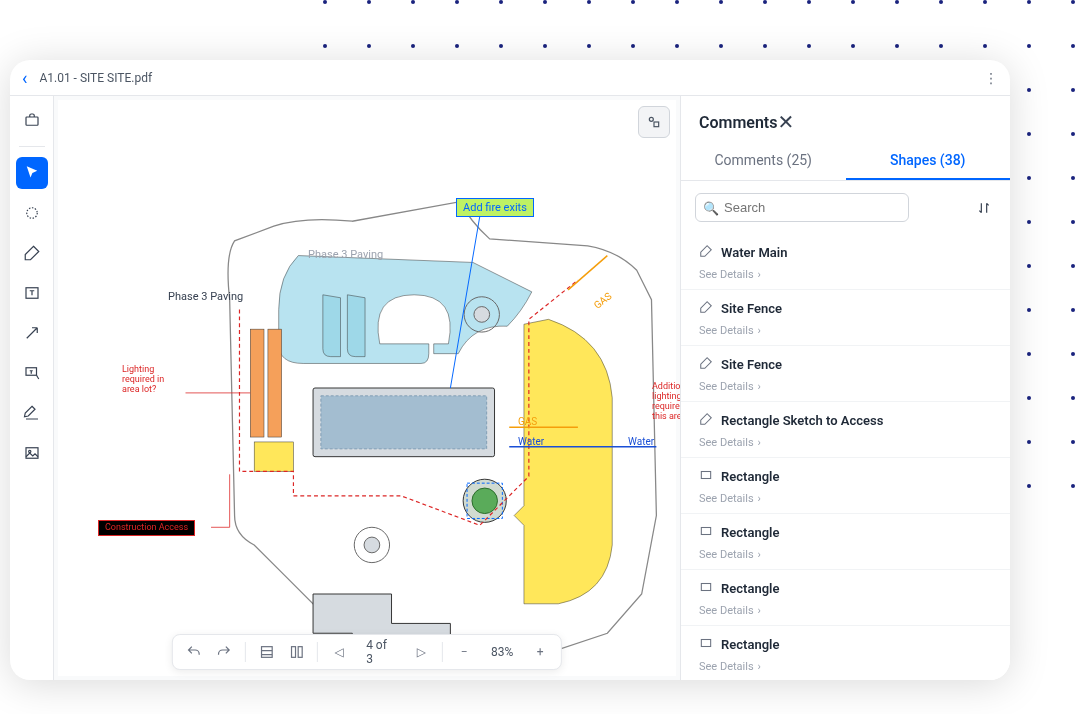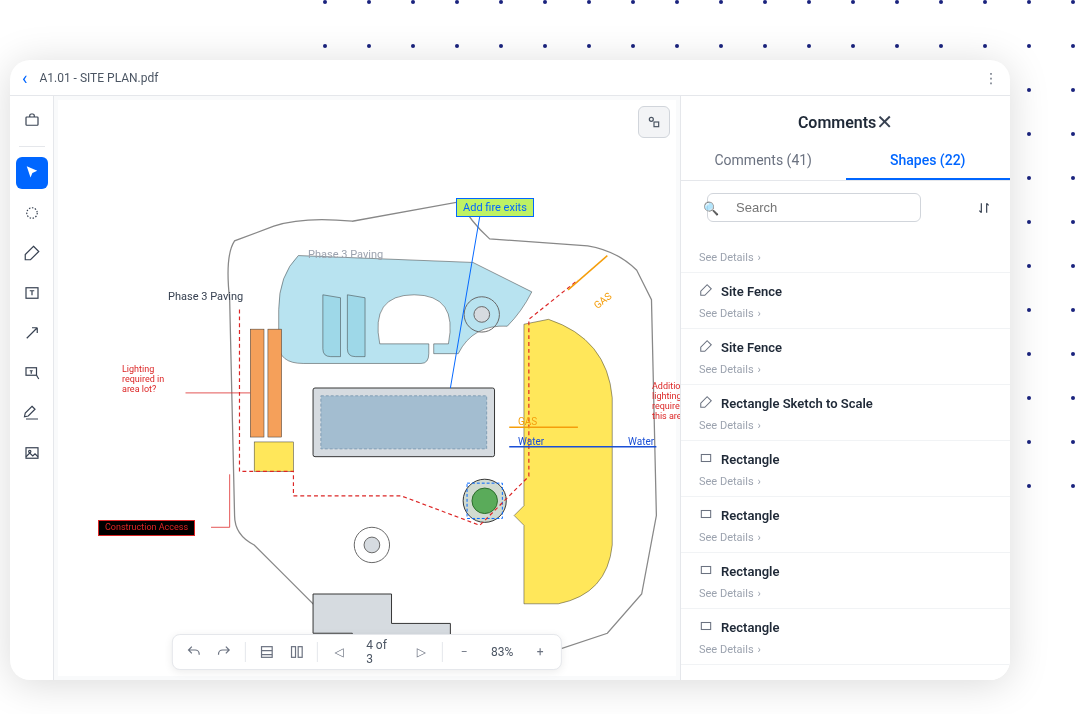--- a/index.html
+++ b/index.html
@@ -22,28 +22,28 @@
 .panel-toggle { position: absolute; top: 10px; right: 10px; width: 32px; height: 32px; background: #f3f4f6; border: 1px solid #d1d5db; border-radius: 6px; display: flex; align-items: center; justify-content: center; cursor: pointer; z-index: 50; color:#4b5563; }
 .annotation-label { position: absolute; font-size: 11px; border: 1px solid; padding: 2px 6px; background:#000000; }
 .ann-blue { color:#0066ff; border-color:#0066ff; background:#bef264; }
 .ann-red { color:#dc2626; border-color:#dc2626; font-size:9px; line-height:1.1; }
 .plan-text { position: absolute; font-size: 11px; color: #374151; }
 .bottombar { position: absolute; bottom: 10px; left: 50%; transform: translateX(-50%); height: 36px; background: #fff; border: 1px solid #e5e7eb; border-radius: 8px; display: flex; align-items: center; padding: 0 8px; gap: 4px; box-shadow: 0 2px 8px rgba(0,0,0,0.08); font-size: 12px; color: #4b5563; }
 .bottombar .bbtn { width: 28px; height: 28px; display: flex; align-items: center; justify-content: center; cursor: pointer; border-radius: 4px; color: #6b7280; }
 .bottombar .divider { width: 1px; height: 20px; background: #e5e7eb; margin: 0 4px; }
 .bottombar .pagelabel { padding: 0 10px; }
 .sidepanel { width: 330px; border-left: 1px solid #e5e7eb; display: flex; flex-direction: column; background: #fff; }
-.sp-header { display: flex; align-items: center; justify-content: center; padding: 14px 18px 8px; }
+.sp-header { display: flex; align-items: center; justify-content: flex-start; padding: 14px 18px 8px; }
 .sp-header h2 { font-size: 16px; font-weight: 600; color: #1f2937; }
 .sp-close { cursor: pointer; color: #374151; font-size: 20px; }
 .sp-tabs { display: flex; border-bottom: 1px solid #e5e7eb; }
 .sp-tab { flex: 1; text-align: center; padding: 10px 0; font-size: 14px; color: #6b7280; cursor: pointer; }
 .sp-tab.active { color: #0066ff; border-bottom: 2px solid #0066ff; font-weight: 500; }
 .sp-search { display: flex; align-items: center; gap: 8px; padding: 12px 14px; }
-.sp-search input { flex: 1; border: 1px solid #d1d5db; border-radius: 6px; padding: 6px 8px 6px 28px; font-size: 13px; color: #374151; background: #fff; margin-left: 12px; }
+.sp-search input { flex: 1; border: 1px solid #d1d5db; border-radius: 6px; padding: 6px 8px 6px 28px; font-size: 13px; color: #374151; background: #fff; }
 .sp-search .search-wrap { position: relative; flex: 1; }
 .sp-search .mag { position: absolute; left: 8px; top: 50%; transform: translateY(-50%); color: #9ca3af; font-size: 13px; }
 .sp-search .sort { width: 24px; height: 24px; display: flex; align-items: center; justify-content: center; cursor: pointer; color: #374151; }
 .shape-list { flex: 1; overflow-y: auto; }
 .shape-item { border-bottom: 1px solid #f1f3f5; padding: 10px 18px 8px; cursor: pointer; }
 .shape-item .row1 { display: flex; align-items: center; gap: 8px; font-size: 13px; font-weight: 600; color: #1f2937; }
 .shape-item .shp-icon { width: 14px; height: 14px; color: #6b7280; flex-shrink:0; }
 .shape-item .details { font-size: 11px; color: #9ca3af; margin-top: 7px; display: flex; align-items: center; gap: 4px; }
 .parking { fill: #ffe75a; stroke: #333; stroke-width: 0.5; }
 .building { fill: #d6dbe0; stroke: #333; stroke-width: 1; }
@@ -294,21 +294,21 @@
       <div class="dot"></div>
       <div class="dot"></div>
       <div class="dot"></div>
     </div>
 </div>
 
 <div class="app-window">
 
   <div class="titlebar">
     <span class="back">‹</span>
-    <span>A1.01 - SITE PLAN.pdf</span>
+    <span>A1.01 - SITE SITE.pdf</span>
     <span class="spacer"></span>
     <span class="more">⋮</span>
   </div>
 
   <div class="main">
 
     <div class="toolbar">
       <div class="tool">
         <svg viewBox="0 0 24 24" fill="none" stroke="currentColor" stroke-width="1.6">
             <rect x="4" y="8" width="16" height="11" rx="1"></rect>
@@ -473,62 +473,68 @@
         <div class="bbtn">+</div>
       </div>
     </div>
 
     <div class="sidepanel">
       <div class="sp-header">
         <h2>Comments</h2>
         <span class="sp-close">✕</span>
       </div>
       <div class="sp-tabs">
-        <div class="sp-tab">Comments (41)</div>
-        <div class="sp-tab active">Shapes (22)</div>
+        <div class="sp-tab">Comments (25)</div>
+        <div class="sp-tab active">Shapes (38)</div>
       </div>
       <div class="sp-search">
         <div class="search-wrap">
           <span class="mag">🔍</span>
           <input type="text" placeholder="Search" style="">
         </div>
         <div class="sort">
           <svg width="16" height="16" viewBox="0 0 24 24" fill="none" stroke="currentColor" stroke-width="1.8">
               <path d="M8 5v14M8 19l-3-3M16 19V5M16 5l3 3"></path>
             </svg>
         </div>
       </div>
       <div class="shape-list" id="shape-list">
           <div class="shape-item">
-            <div class="details">See Details <span>›</span></div>
-          </div>
-          <div class="shape-item">
             <div class="row1">
               <span><svg class="shp-icon" viewBox="0 0 24 24" fill="none" stroke="currentColor" stroke-width="1.8">
                   <path d="M14 3l7 7-11 11H3v-7L14 3z"></path>
                 </svg></span>
+              <span>Water Main</span>
+            </div>
+            <div class="details">See Details <span>›</span></div>
+          </div>
+          <div class="shape-item">
+            <div class="row1">
+              <span><svg class="shp-icon" viewBox="0 0 24 24" fill="none" stroke="currentColor" stroke-width="1.8">
+                  <path d="M14 3l7 7-11 11H3v-7L14 3z"></path>
+                </svg></span>
               <span>Site Fence</span>
             </div>
             <div class="details">See Details <span>›</span></div>
           </div>
           <div class="shape-item">
             <div class="row1">
               <span><svg class="shp-icon" viewBox="0 0 24 24" fill="none" stroke="currentColor" stroke-width="1.8">
                   <path d="M14 3l7 7-11 11H3v-7L14 3z"></path>
                 </svg></span>
               <span>Site Fence</span>
             </div>
             <div class="details">See Details <span>›</span></div>
           </div>
           <div class="shape-item">
             <div class="row1">
               <span><svg class="shp-icon" viewBox="0 0 24 24" fill="none" stroke="currentColor" stroke-width="1.8">
                   <path d="M14 3l7 7-11 11H3v-7L14 3z"></path>
                 </svg></span>
-              <span>Rectangle Sketch to Scale</span>
+              <span>Rectangle Sketch to Access</span>
             </div>
             <div class="details">See Details <span>›</span></div>
           </div>
           <div class="shape-item">
             <div class="row1">
               <span><svg class="shp-icon" viewBox="0 0 24 24" fill="none" stroke="currentColor" stroke-width="1.8">
                   <rect x="4" y="6" width="16" height="12"></rect>
                 </svg></span>
               <span>Rectangle</span>
             </div>

